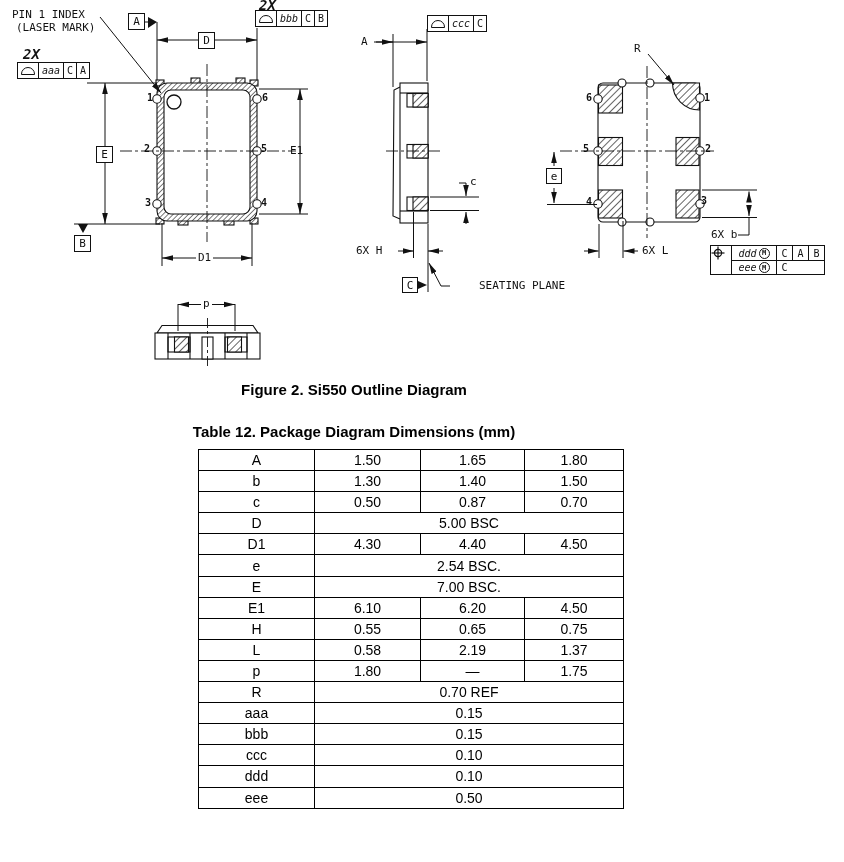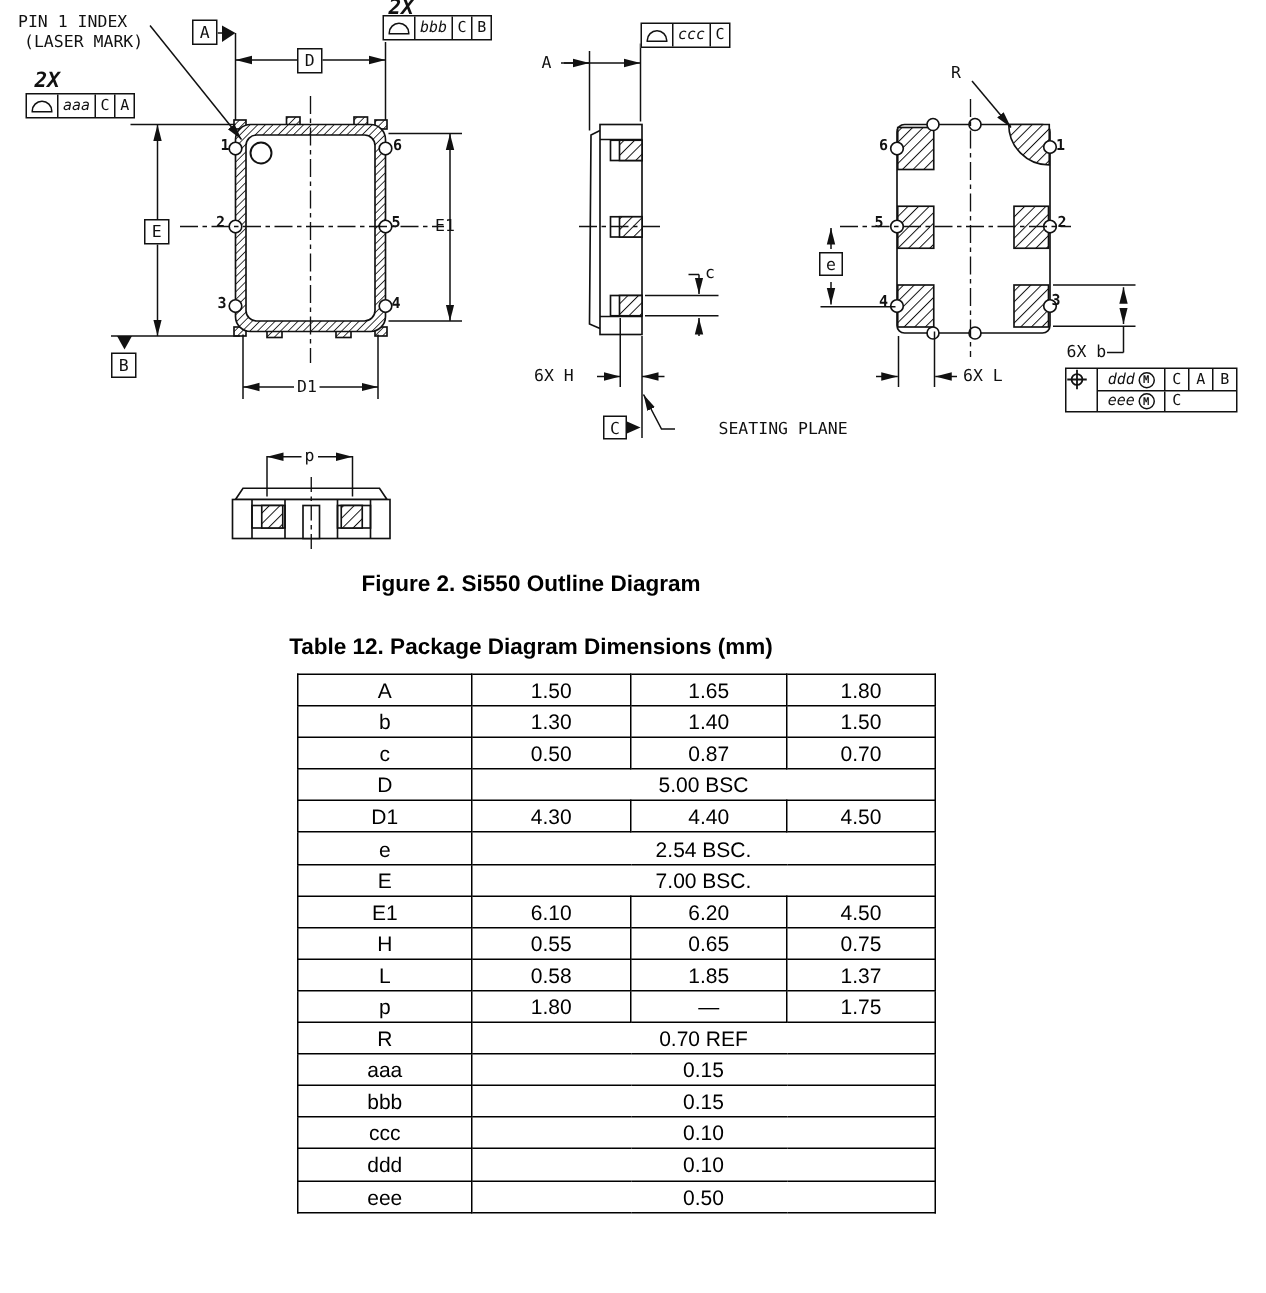--- a/index.html
+++ b/index.html
@@ -368,21 +368,21 @@
         </tr>
     <tr>
           <td>H</td>
           <td>0.55</td>
           <td>0.65</td>
           <td>0.75</td>
         </tr>
     <tr>
           <td>L</td>
           <td>0.58</td>
-          <td>1.85</td>
+          <td>2.19</td>
           <td>1.37</td>
         </tr>
     <tr>
           <td>p</td>
           <td>1.80</td>
           <td>—</td>
           <td>1.75</td>
         </tr>
     <tr>
           <td>R</td>

